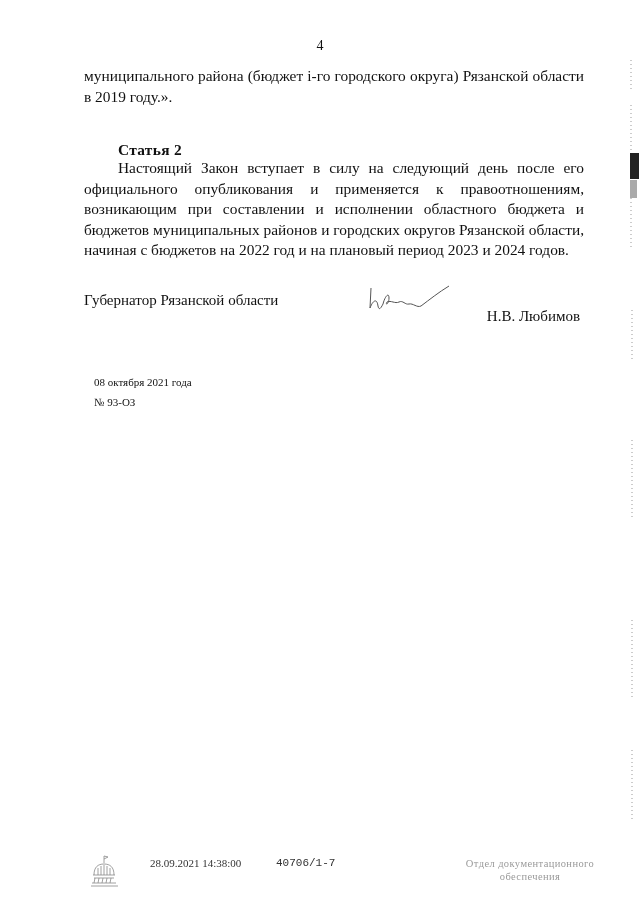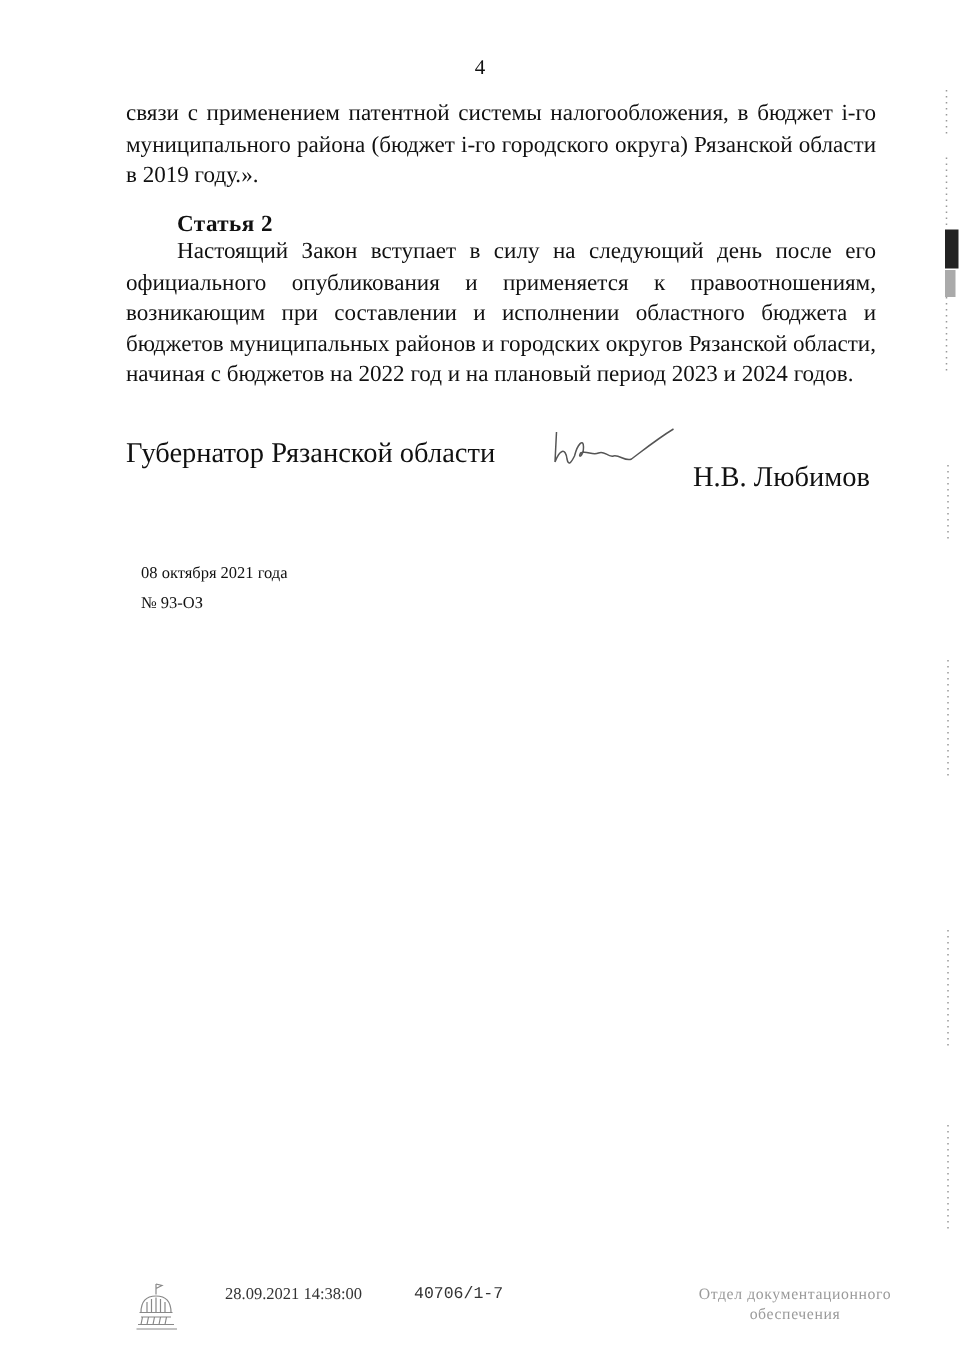--- a/index.html
+++ b/index.html
@@ -18,39 +18,38 @@
     }
     .para .line { display: block; text-align: justify; text-align-last: justify; white-space: nowrap; }
     .para .line.last { text-align-last: left; }
     .p1 { top: 66px; }
     .article-title {
       position: absolute; left: 118px; top: 141px;
       font-size: 15.4px; font-weight: bold; letter-spacing: 0.3px;
     }
     .p2 { top: 158px; }
     .p2 .line.first { padding-left: 34px; box-sizing: border-box; }
-    .signature-row { position: absolute; top: 292px; left: 84px; width: 500px; height: 30px; font-size: 19px; text-decoration: underline; }
+    .signature-row { position: absolute; top: 292px; left: 84px; width: 500px; height: 30px; font-size: 15px; text-decoration: underline; }
     .gov-title { position: absolute; left: 0; top: 0; }
     .gov-name { position: absolute; right: 4px; top: 0; margin-top: 16px; }
     .signature { position: absolute; left: 283px; top: -14px; width: 85px; height: 40px; }
     .date-block { position: absolute; left: 94px; top: 372px; font-size: 11px; line-height: 20px; }
     .footer { position: absolute; top: 855px; left: 0; width: 532px; height: 50px; }
     .footer-logo { position: absolute; left: 88px; top: 0; width: 34px; height: 34px; }
     .footer-datetime { position: absolute; left: 150px; top: 2px; font-size: 11px; color: #333; }
     .footer-code { position: absolute; left: 276px; top: 2px; font-size: 11px; color: #333; font-family: Liberation Mono, monospace; }
     .footer-stamp { position: absolute; left: 440px; top: 2px; width: 180px; text-align: center; font-size: 10.5px; line-height: 13px; color: #9a9a9a; letter-spacing: 0.4px; }
     .edge-marks { position: absolute; left: 620px; top: 60px; width: 20px; height: 800px; }
   </style>
 </head>
 <body>
 
 <div class="page-number">4</div>
 
 <div class="para p1">
-  <span class="line">связи с применением патентной системы налогообложения, в бюджет i-го</span>
   <span class="line">муниципального района (бюджет i-го городского округа) Рязанской области</span>
   <span class="line last">в 2019 году.».</span>
 </div>
 
 <div class="article-title">Статья  2</div>
 
 <div class="para p2">
   <span class="line first">Настоящий Закон вступает в силу на следующий день после его</span>
   <span class="line">официального опубликования и применяется к правоотношениям,</span>
   <span class="line">возникающим при составлении и исполнении областного бюджета и</span>

